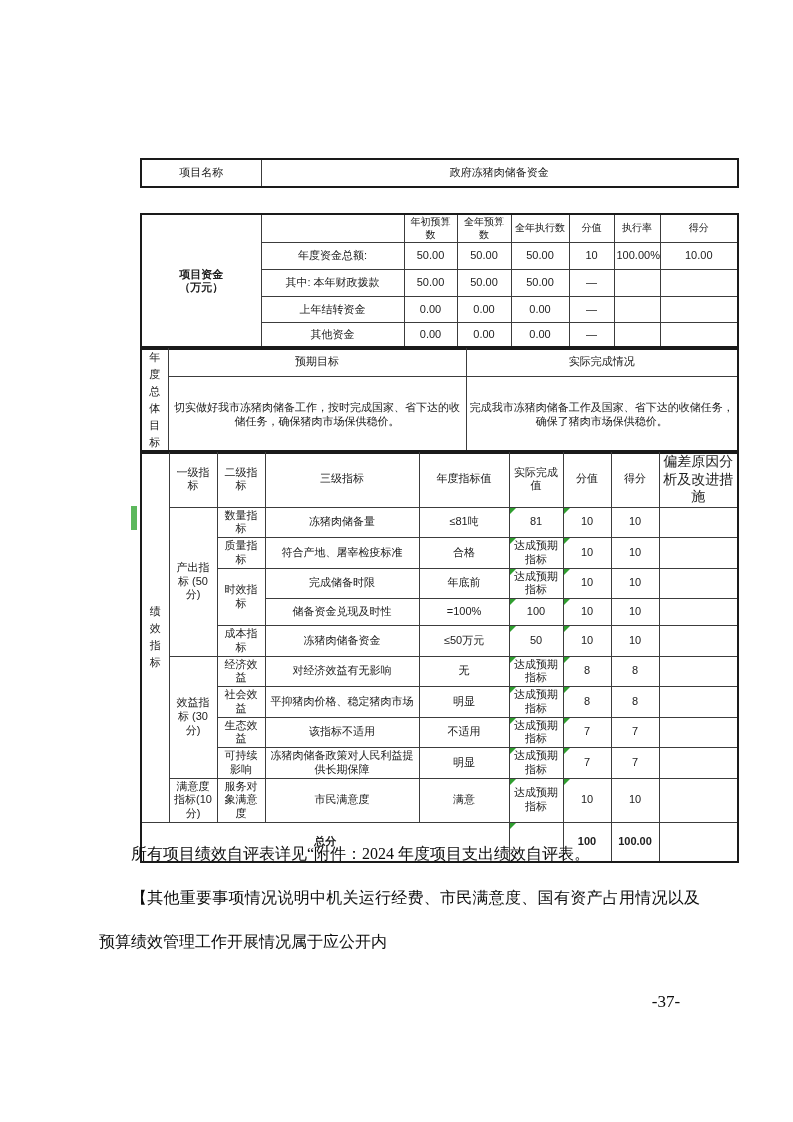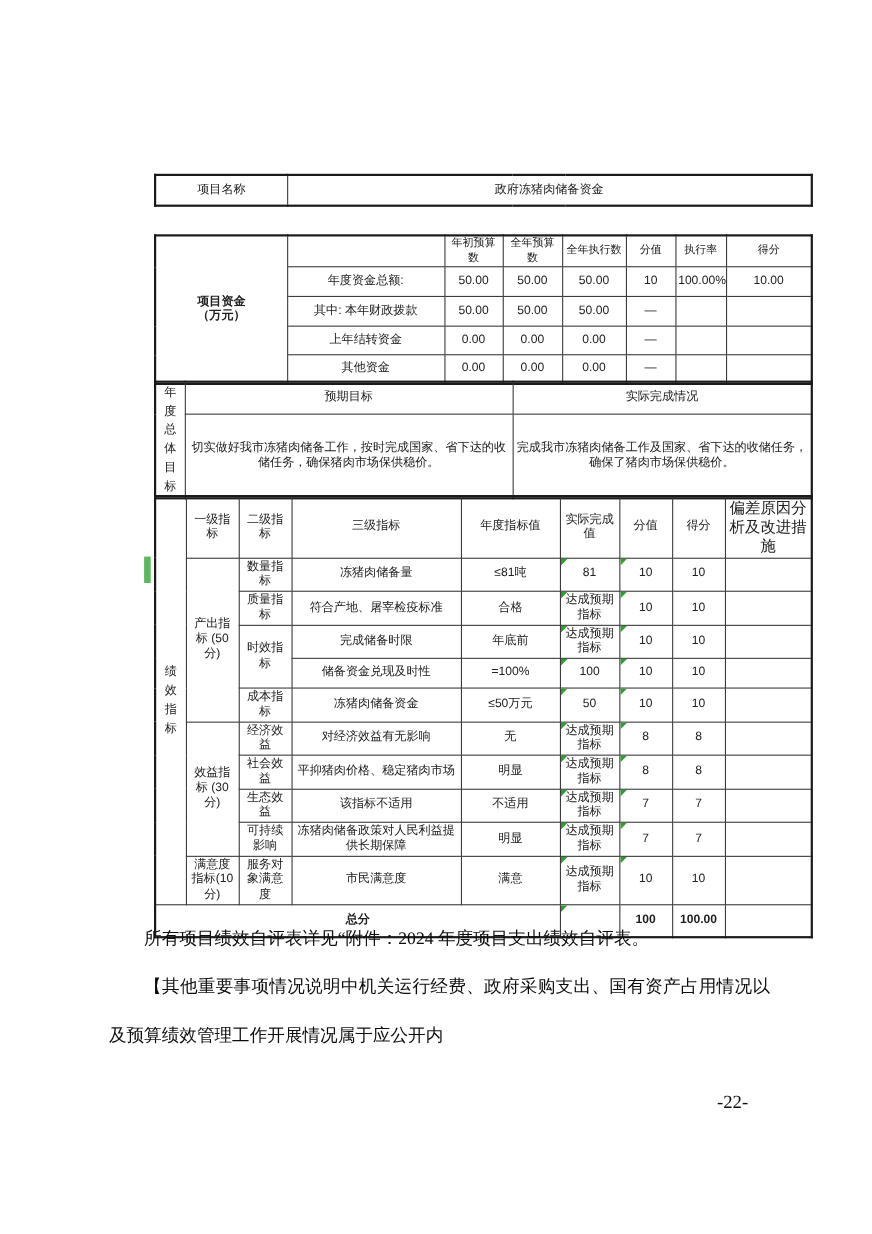--- a/index.html
+++ b/index.html
@@ -258,32 +258,32 @@
     <tr style="height:28px">
       <td>满意度指标(10分)</td>
       <td>服务对象满意度</td>
       <td class="small left">市民满意度</td>
       <td>满意</td>
       <td><i class="tri"></i><span>达成预期指标</span></td>
       <td><i class="tri"></i><span>10</span></td>
       <td>10</td>
       <td></td>
     </tr>
-    <tr style="height:30px">
+    <tr style="height:40px">
       <td colspan="5" class="bold">总分</td>
       <td>
             <i class="tri"></i>
           </td>
       <td class="bold">100</td>
       <td class="bold">100.00</td>
       <td></td>
     </tr>
   </tbody>
     </table>
 
   <div id="body-text">
     <p>所有项目绩效自评表详见“附件：2024 年度项目支出绩效自评表。</p>
-    <p>【其他重要事项情况说明中机关运行经费、政府采购支出、国有资产占用情况以及预算绩效管理工作开展情况属于应公开内</p>
+    <p>【其他重要事项情况说明中机关运行经费、市民满意度、国有资产占用情况以及预算绩效管理工作开展情况属于应公开内</p>
   </div>
 
-  <div id="page-number">-22-</div>
+  <div id="page-number">-37-</div>
 
 </div>
 
 </body></html>

